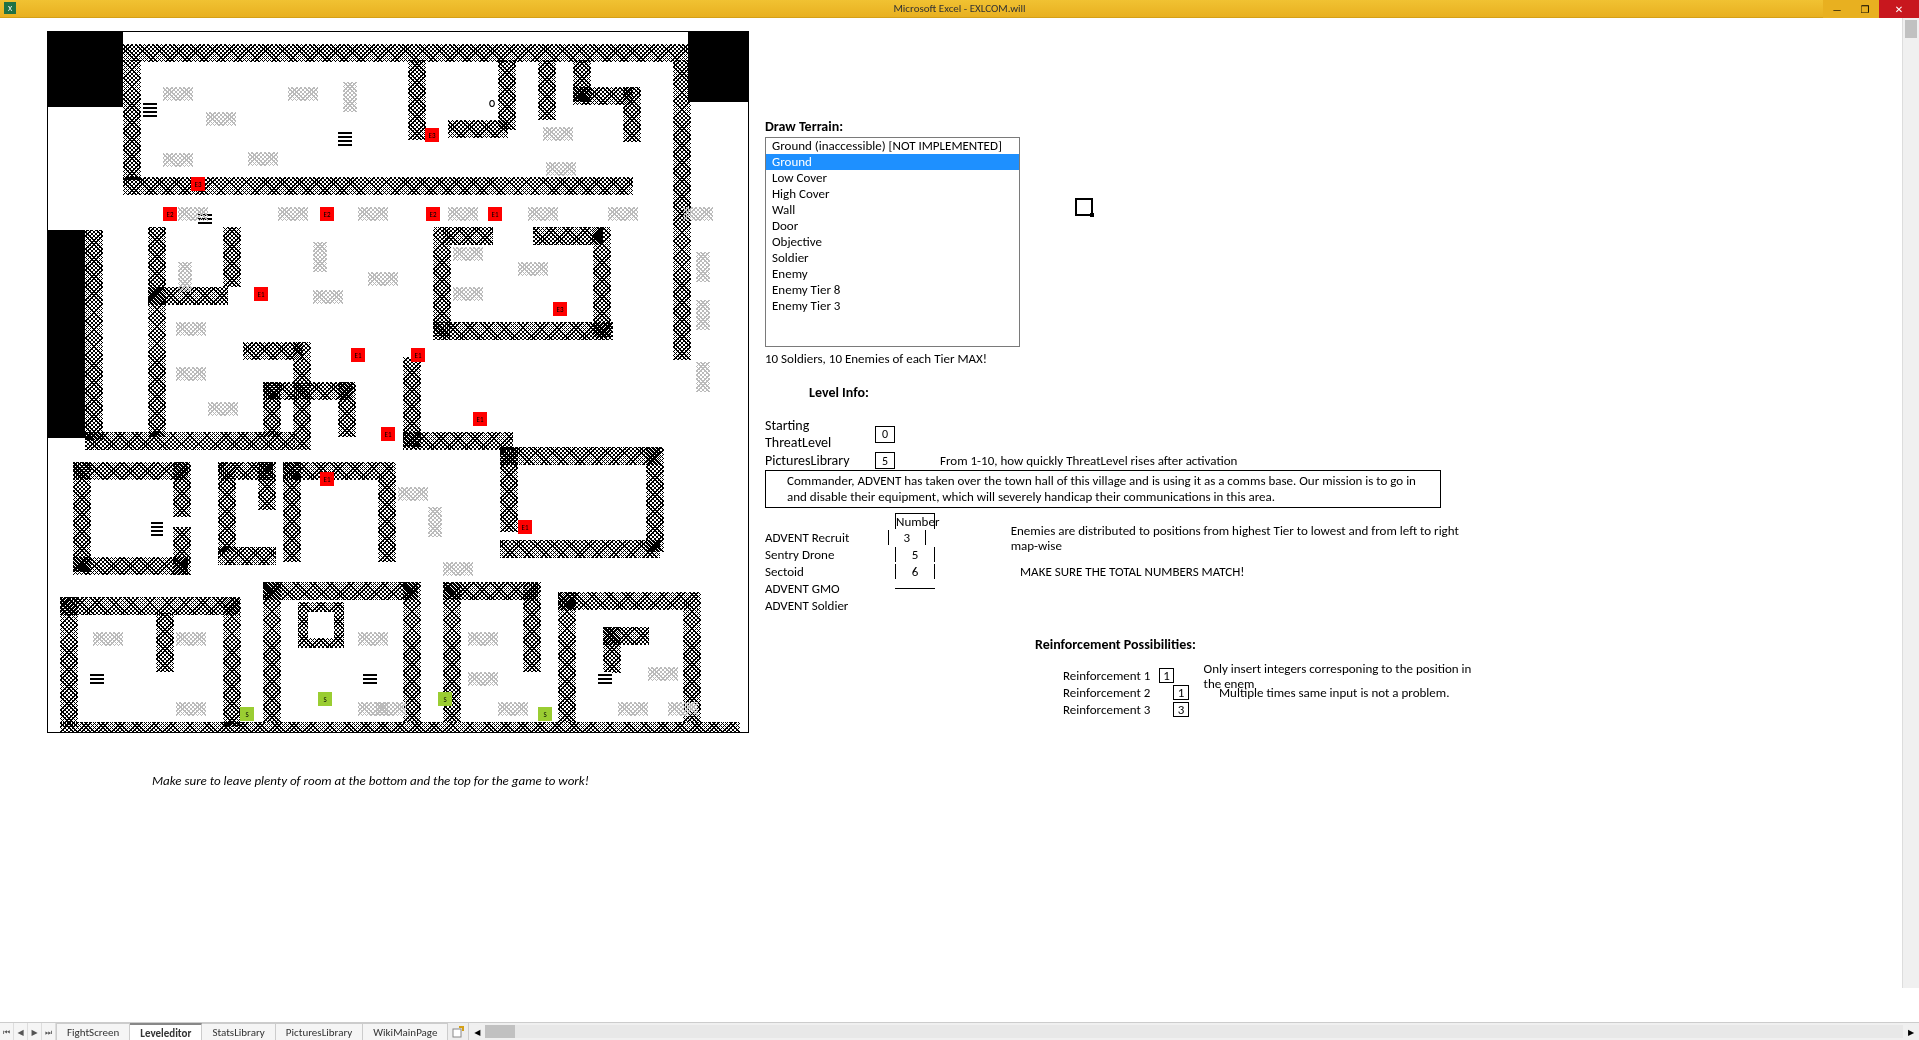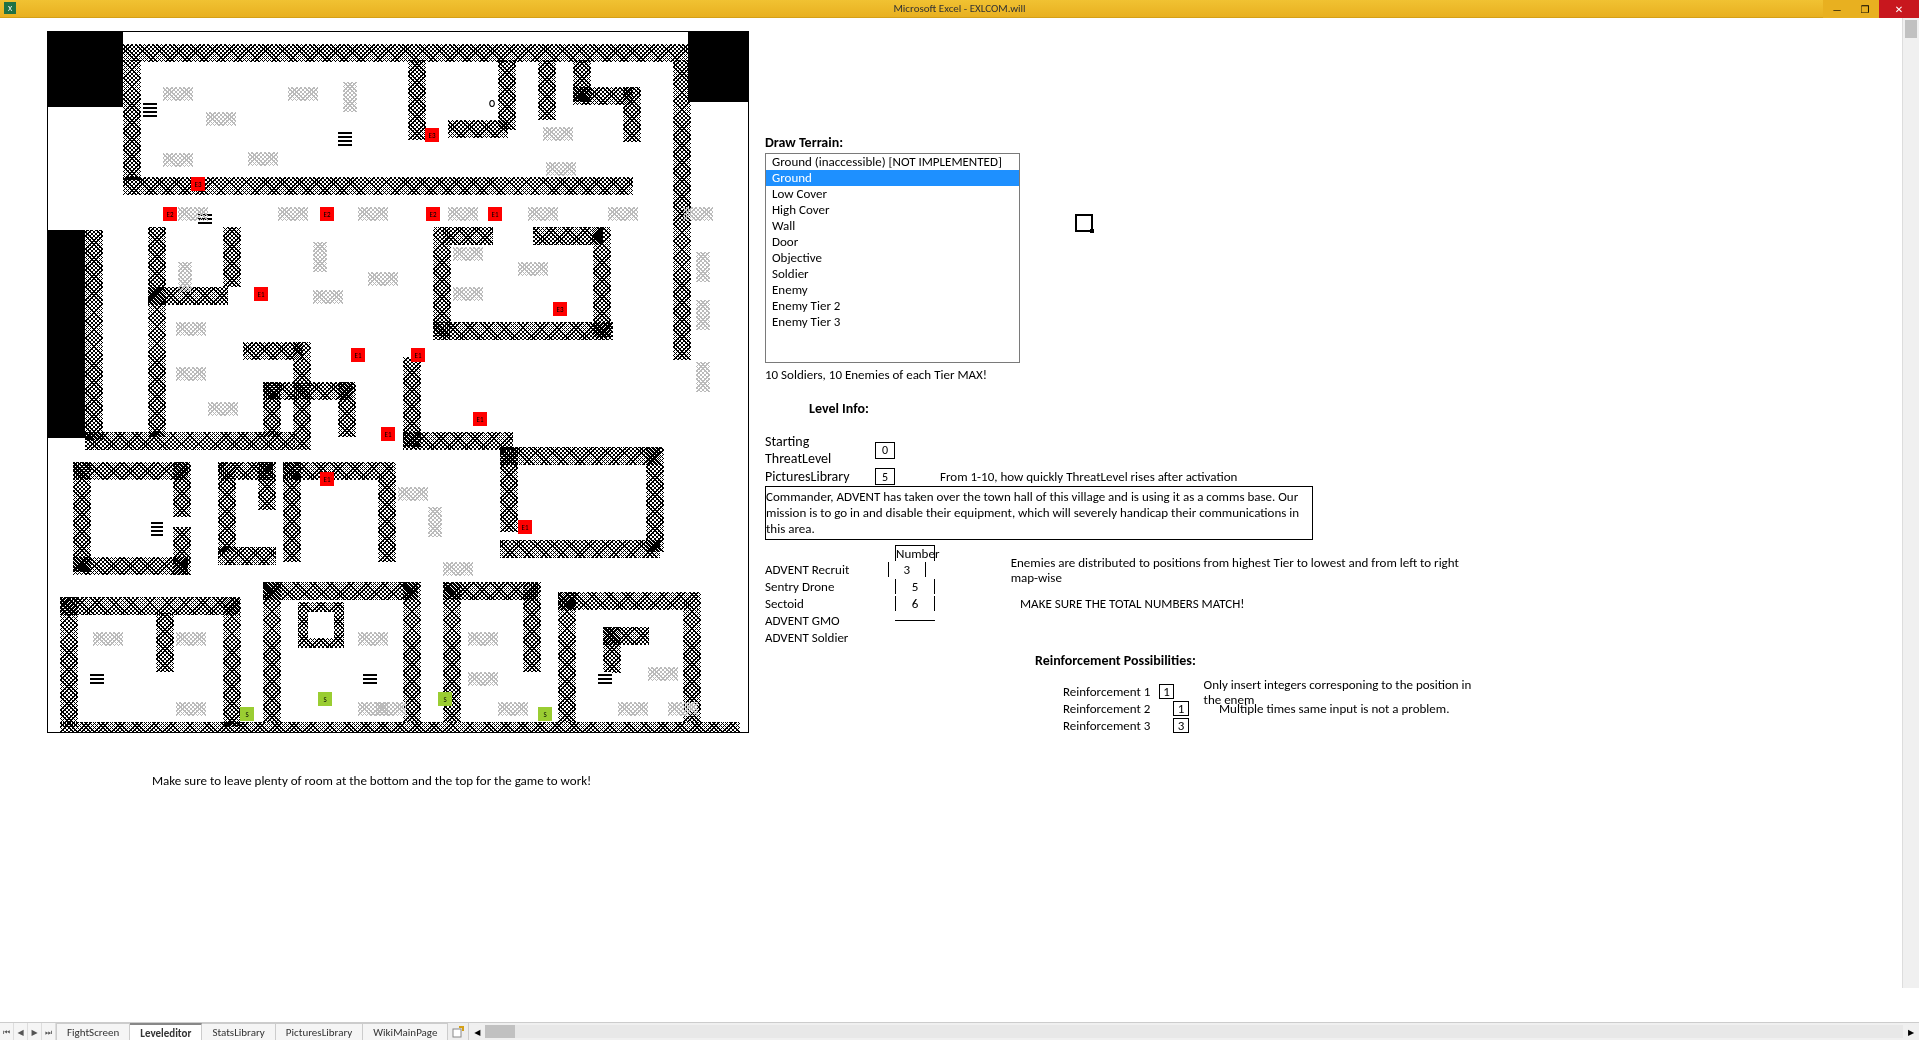--- a/index.html
+++ b/index.html
@@ -53,52 +53,52 @@
     repeating-linear-gradient(-45deg,#bbb 0,#bbb 1px,transparent 1px,transparent 3px);
 }
 .door {
   background-image: repeating-linear-gradient(0deg,#000 0,#000 2px,#fff 2px,#fff 4px);
 }
 .enemy { background:#f00; font-size:7px; color:#000; display:flex; align-items:center; justify-content:center; }
 .soldier { background:#9acd32; font-size:7px; color:#000; display:flex; align-items:center; justify-content:center; }
 .obj { display:flex;align-items:center;justify-content:center; font-size:9px; font-weight:bold;}
 
 
-.right-panel { position:absolute; left:765px; top:116px; width:720px; }
+.right-panel { position:absolute; left:765px; top:100px; width:720px; }
 .section-label { font-weight: bold; margin-bottom:2px; }
 .terrain-list {
   width: 255px;
   border: 1px solid #7a7a7a;
   background: #fff;
   font-size: 13px;
   margin-bottom: 4px;
 }
 .terrain-item { padding: 0 6px; line-height: 16px; height:16px; cursor:pointer; white-space:nowrap; overflow:hidden;}
 .terrain-item.selected { background: #1e90ff; color:#fff; }
 .hint-text { font-size: 13px; }
 .field-row { display:flex; align-items:center; margin-bottom:1px; }
 .field-label { width: 110px; }
 .field-box { border:1px solid #000; width:20px; height:17px; display:flex; align-items:center; justify-content:center; margin-right:45px; font-size:12px;}
 .field-desc { font-size:13px; }
-.briefing-box { border:1px solid #000; padding:2px 0; font-size:13px; line-height:16px; width:548px;}
+.briefing-box { border:1px solid #000; padding:2px 21px; font-size:13px; line-height:16px; width:676px;}
 .comp-table { margin-top:4px; }
 .comp-row { display:flex; height:17px; align-items:center;}
 .comp-name { width:130px; font-size:13px;}
 .comp-num { width:40px; border-left:1px solid #000; border-right:1px solid #000; text-align:center; font-size:13px;}
 .comp-head { border-top:1px solid #000; }
 .comp-foot { border-bottom:1px solid #000; }
 .ghost-text { color:#e8e8e8; font-size:12px; position:absolute;}
 .reinf { position:absolute; left:270px; top:518px; width:450px;}
 .reinf-row { display:flex; align-items:center; height:17px; font-size:13px;}
 .reinf-label { width:110px;margin-left:28px;}
 .reinf-box { border:1px solid #000; width:16px; height:15px; display:flex;align-items:center;justify-content:center; margin-right:30px;}
 .preview-box { position:absolute; left:310px; top:80px; width:20px; height:20px; }
 .preview-box svg { width:20px; height:20px; }
 
-.bottom-note { position:absolute; left:152px; top:755px; font-size:13px;}
+.bottom-note { position:absolute; left:152px; top:755px; font-size:13px;font-style:italic;}
 
 
 .bottom-bar { position:absolute; bottom:0; left:0; right:0; height:18px; background:#eee; border-top:1px solid #ccc; display:flex;}
 .nav-arrows { display:flex; height:18px; border-right:1px solid #ccc;}
 .nav-arrow { width:14px; height:18px; display:flex;align-items:center;justify-content:center; font-size:8px; color:#555; border-right:1px solid #ddd; background:#f5f5f5;}
 .sheet-tabs { display:flex; }
 .sheet-tab { padding: 0 10px; height:18px; line-height:18px; font-size:11px; background:#f5f5f5; border-right:1px solid #ccc; border-top:1px solid #ccc; color:#333;}
 .sheet-tab.active { background:#fff; font-weight:bold; border-top:2px solid #888;}
 .new-tab { width:20px; display:flex;align-items:center;justify-content:center; }
 .hscroll-area { flex:1; position:relative; border-left:1px solid #ccc; background:#f0f0f0;}
@@ -278,21 +278,21 @@
     <div class="terrain-list" id="terrain-list">
         <div class="terrain-item">Ground (inaccessible) [NOT IMPLEMENTED]</div>
         <div class="terrain-item selected">Ground</div>
         <div class="terrain-item">Low Cover</div>
         <div class="terrain-item">High Cover</div>
         <div class="terrain-item">Wall</div>
         <div class="terrain-item">Door</div>
         <div class="terrain-item">Objective</div>
         <div class="terrain-item">Soldier</div>
         <div class="terrain-item">Enemy</div>
-        <div class="terrain-item">Enemy Tier 2</div>
+        <div class="terrain-item">Enemy Tier 8</div>
         <div class="terrain-item">Enemy Tier 3</div>
         <div class="terrain-item">&nbsp;</div>
         <div class="terrain-item">&nbsp;</div>
       </div>
     <div class="preview-box">
       <svg viewBox="0 0 20 20">
           <rect x="1" y="1" width="16" height="16" fill="none" stroke="#000" stroke-width="2"></rect>
           <rect x="15" y="15" width="4" height="4" fill="#000"></rect>
         </svg>
     </div>

